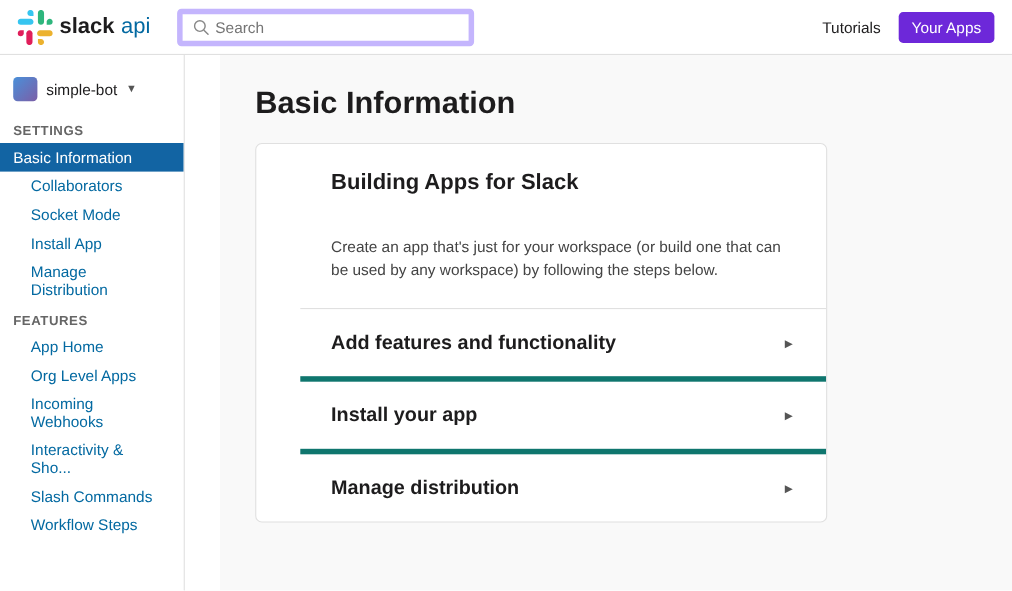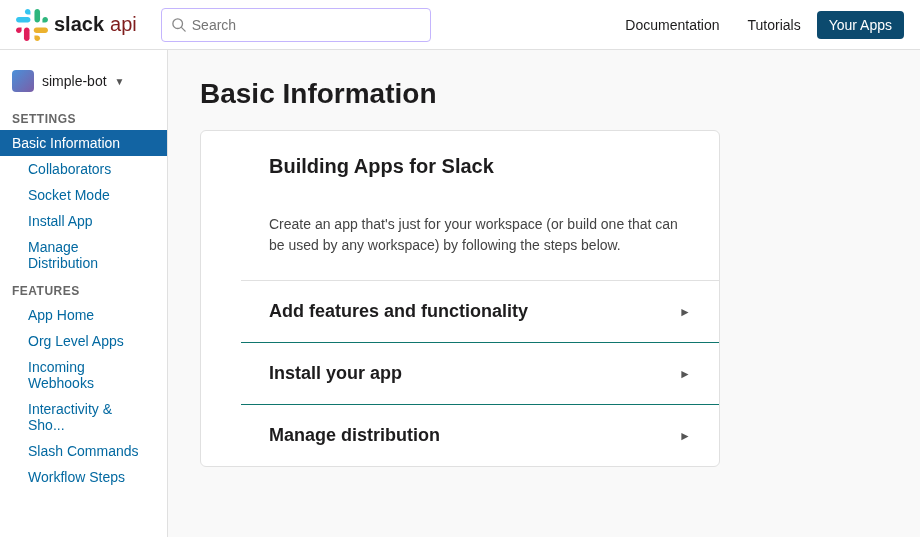--- a/index.html
+++ b/index.html
@@ -27,26 +27,26 @@
       height: 32px;
     }
     .logo-text {
       font-size: 20px;
       font-weight: 600;
       color: #1d1c1d;
     }
     .logo-api {
       font-size: 20px;
       font-weight: 300;
-      color: #7f1d1d;
+      color: #0369a1;
     }
     .search-box {
       display: flex;
       align-items: center;
-      border: 1px solid #c4b5fd;
+      border: 5px solid #c4b5fd;
       border-radius: 4px;
       padding: 0 10px;
       height: 34px;
       width: 270px;
       background: #fff;
       gap: 6px;
       flex: 1;
       max-width: 270px;
     }
     .search-box input {
@@ -67,34 +67,35 @@
       padding: 6px 12px;
       font-size: 14px;
       color: #1d1c1d;
       cursor: pointer;
       border-radius: 4px;
       background: none;
       border: none;
       text-decoration: none;
     }
     .nav-link-active {
-      background: #0c4a6e;
+      background: #6d28d9;
       color: #fff;
       border-radius: 4px;
       padding: 6px 12px;
       font-size: 14px;
       cursor: pointer;
       border: none;
     }
 
     
     .layout {
       display: flex;
       height: calc(537px - 50px);
       overflow: hidden;
+      gap: 32px;
     }
 
     
     .sidebar {
       width: 168px;
       flex-shrink: 0;
       border-right: 1px solid #e0e0e0;
       padding: 16px 0;
       overflow-y: auto;
       background: #fff;
@@ -182,21 +183,21 @@
       font-size: 14px;
       color: #444;
       line-height: 1.5;
       margin-top: 36px;
     }
     .card-row {
       display: flex;
       align-items: center;
       justify-content: space-between;
       padding: 20px 28px;
-      border-bottom: 1px solid #0f766e;
+      border-bottom: 5px solid #0f766e;
       cursor: pointer;
     }
     .card-row:last-child { border-bottom: none; }
     .card-row-title {
       font-size: 18px;
       font-weight: 600;
       color: #1d1c1d;
     }
     .chevron-right { font-size: 12px; color: #555; }
   </style>
@@ -222,21 +223,20 @@
 
   <div class="search-box">
     <svg class="search-icon-svg" width="14" height="14" viewBox="0 0 16 16" fill="none">
       <circle cx="6.5" cy="6.5" r="5.5" stroke="#888" stroke-width="1.5"></circle>
       <line x1="11" y1="11" x2="15" y2="15" stroke="#888" stroke-width="1.5" stroke-linecap="round"></line>
     </svg>
     <input type="text" placeholder="Search" style="">
   </div>
 
   <div class="nav-links">
-    <a class="nav-link" href="#">Documentation</a>
     <a class="nav-link" href="#">Tutorials</a>
     <button class="nav-link-active">Your Apps</button>
   </div>
 </nav>
 
 <div class="layout">
 
   <aside class="sidebar">
     <div class="app-selector">
       <div class="app-icon"></div>

